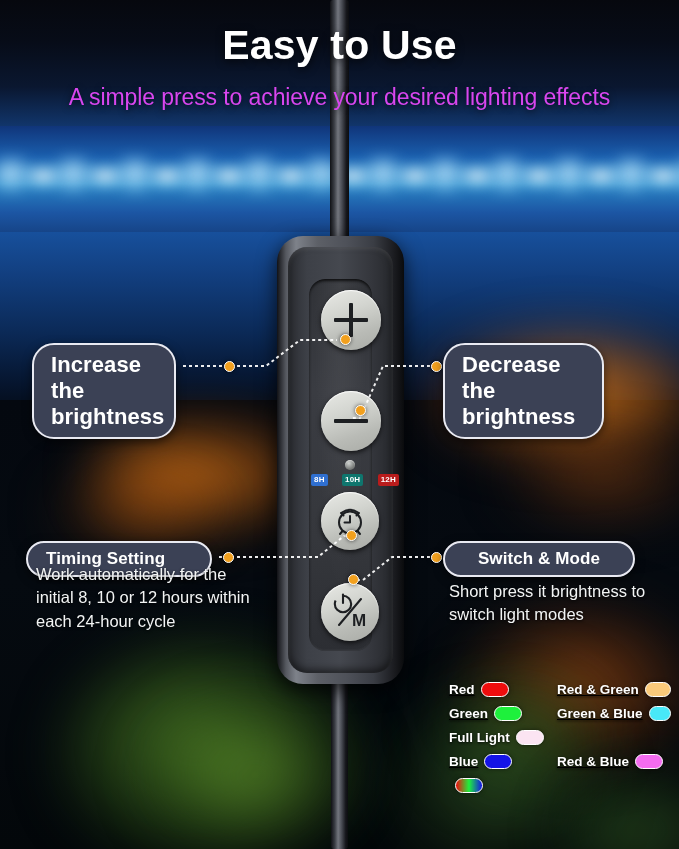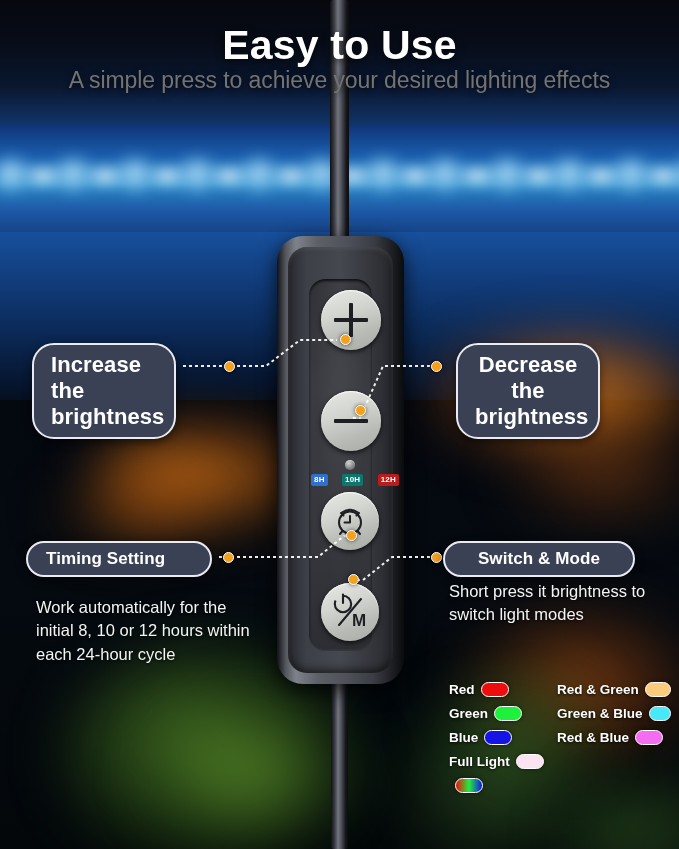--- a/index.html
+++ b/index.html
@@ -140,37 +140,37 @@
     font-weight: bold;
     padding: 7px 17px;
     line-height: 1.18;
     box-shadow: 0 3px 10px rgba(0,0,0,.55);
     letter-spacing: .1px;
   }
   .pill.two-line { font-size: 22px; }
   .pill.one-line { font-size: 17px; padding: 6px 18px; }
 
   .pill-increase { left: 32px;  top: 343px; width: 144px; }
-  .pill-decrease { left: 456px; top: 343px; width: 144px; text-align: center; }
+  .pill-decrease { left: 443px; top: 343px; width: 161px; }
   .pill-timing   { left: 26px;  top: 541px; width: 186px; }
   .pill-switch   { left: 443px; top: 541px; width: 192px; text-align: center; }
 
   
   .para {
     position: absolute; color: #f2f4f4;
     font-size: 16.5px; line-height: 1.42;
     text-shadow: 0 1px 3px rgba(0,0,0,.85);
   }
-  .para-timing { left: 36px;  top: 596px; width: 230px; }
+  .para-timing { left: 36px;  top: 563px; width: 230px; }
   .para-switch { left: 449px; top: 580px; width: 225px; }
 
   
   .legend { position: absolute; left: 449px; top: 682px; width: 228px; }
   .legend-row { display: flex; align-items: center; margin-bottom: 9px; }
-  .legend-col { display: flex; align-items: center; }
+  .legend-col { display: flex; align-items: center; text-decoration: underline; }
   .legend-label {
     color: #fff; font-weight: bold; font-size: 13.5px;
     text-shadow: 0 1px 3px rgba(0,0,0,.9);
     white-space: nowrap;
   }
   .swatch {
     width: 28px; height: 15px; border-radius: 8px;
     border: 1.6px solid #fff; margin: 0 6px;
     box-shadow: 0 0 4px rgba(0,0,0,.5);
   }
@@ -187,22 +187,22 @@
   }
 
   
   .title {
     position: absolute; left: 0; top: 22px; width: 679px;
     text-align: center; color: #fff;
     font-size: 41px; font-weight: bold; letter-spacing: .2px;
     text-shadow: 0 2px 8px rgba(0,0,0,.7);
   }
   .subtitle {
-    position: absolute; left: 0; top: 67px; width: 679px;
-    text-align: center; color: #737373;
+    position: absolute; left: 0; top: 84px; width: 679px;
+    text-align: center; color: #d946ef;
     font-size: 23px; letter-spacing: -.1px;
     text-shadow: 0 2px 7px rgba(0,0,0,.7);
   }
 </style>
 </head>
 <body>
 
 <div id="stage">
 
   <div class="bg-sky"></div>
@@ -312,35 +312,35 @@
       <div class="legend-col lg-left">
         <span class="legend-label">Green</span>
         <span class="swatch" style="background:#1ef03c"></span>
       </div>
       <div class="legend-col lg-right">
         <span class="legend-label">Green &amp; Blue</span>
         <span class="swatch" style="background:#48e8f8"></span>
       </div>
     </div>
 
+    <div class="legend-row wide">
+      <span class="legend-label">Full Light</span>
+      <span class="swatch" style="background:#fbe4f2"></span>
+    </div>
+
     <div class="legend-row">
       <div class="legend-col lg-left">
         <span class="legend-label">Blue</span>
         <span class="swatch" style="background:#1414e6"></span>
       </div>
       <div class="legend-col lg-right">
         <span class="legend-label">Red &amp; Blue</span>
         <span class="swatch" style="background:#f46cf0"></span>
       </div>
     </div>
 
     <div class="legend-row wide">
-      <span class="legend-label">Full Light</span>
-      <span class="swatch" style="background:#fbe4f2"></span>
-    </div>
-
-    <div class="legend-row wide">
       <span class="swatch" style="background:linear-gradient(90deg,#ee0d0d 0%, #1ef03c 50%, #1414e6 100%)"></span>
     </div>
 
   </div>
 
 </div>
 
 </body></html>

